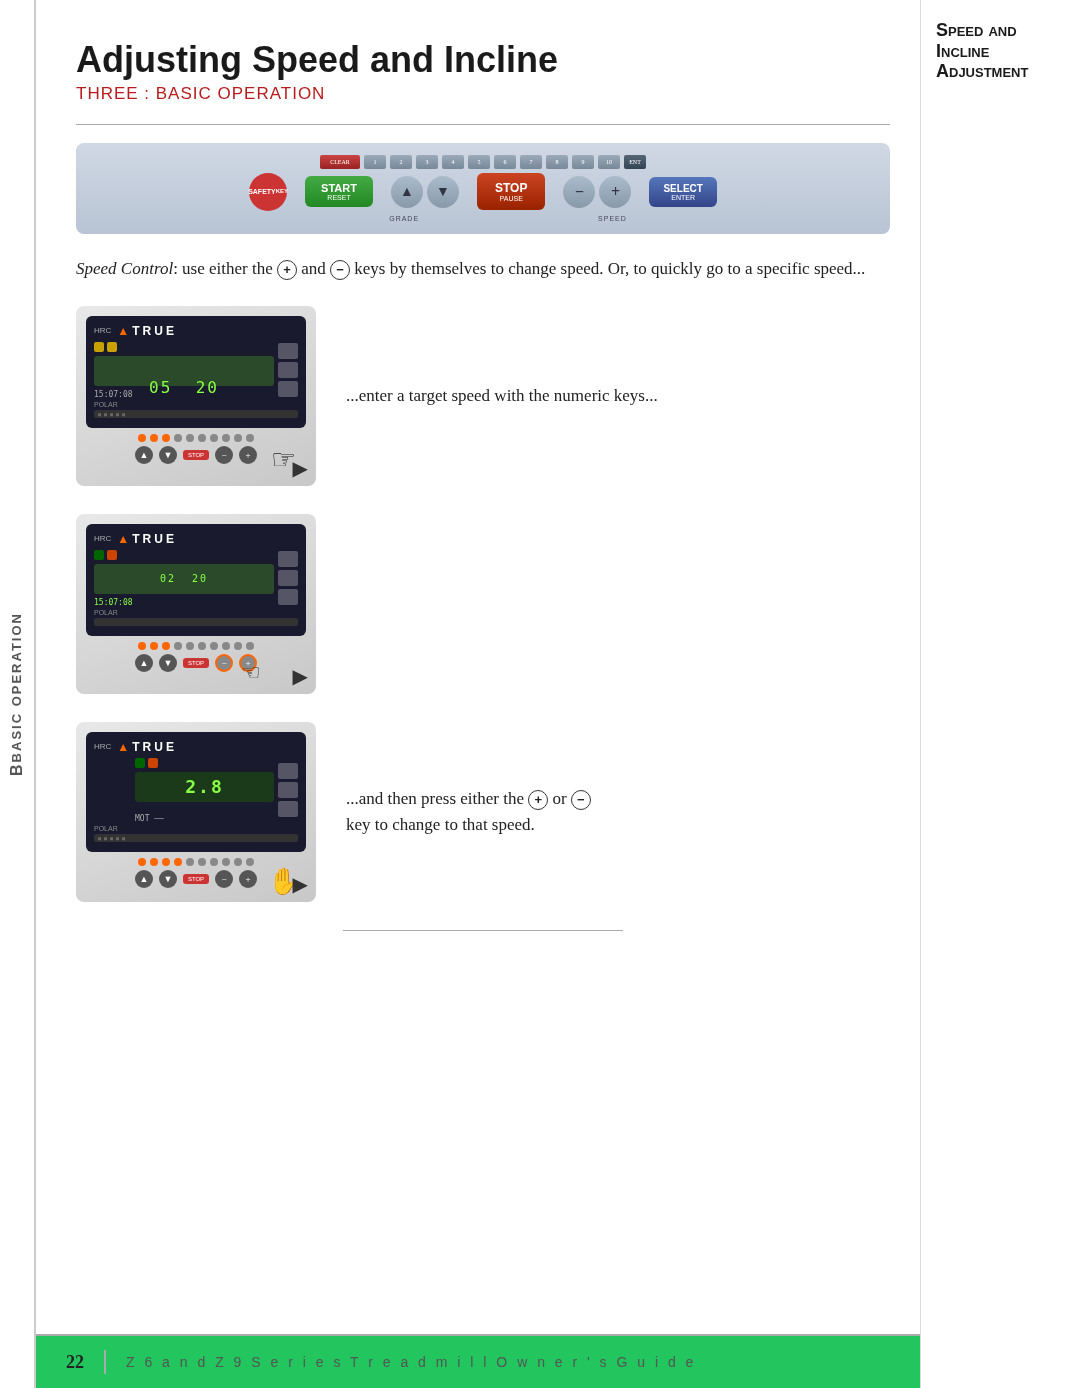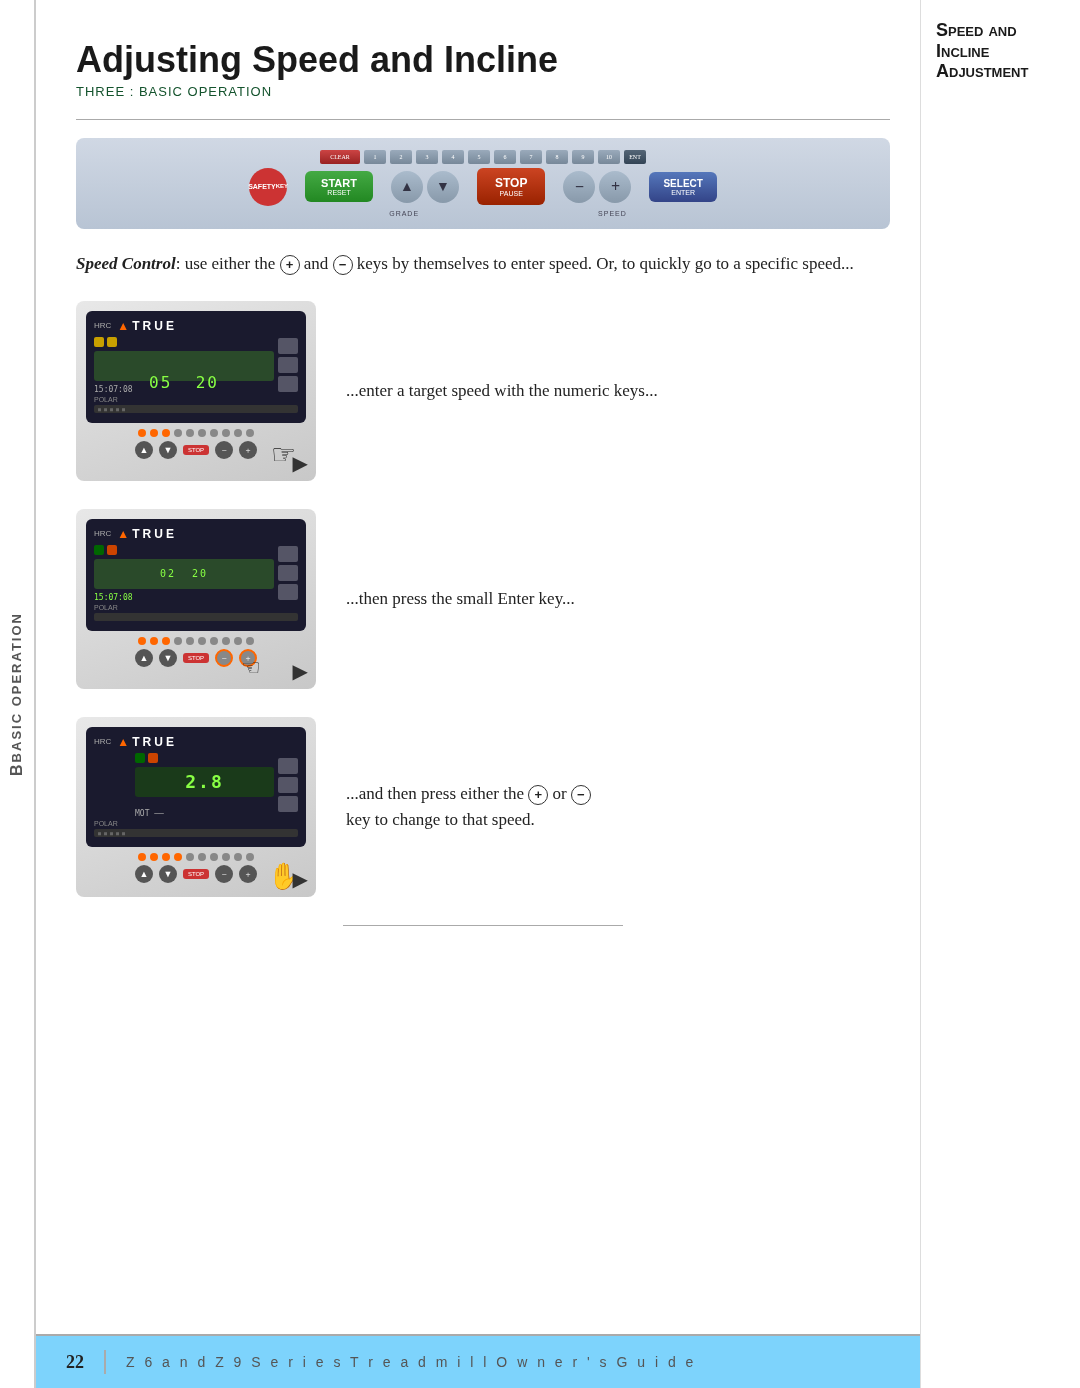--- a/index.html
+++ b/index.html
@@ -65,23 +65,23 @@
     .page-title {
       font-size: 36px;
       font-weight: 900;
       color: #1a1a1a;
       font-family: Arial, sans-serif;
       margin-bottom: 4px;
       line-height: 1.1;
     }
 
     .subtitle {
-      font-size: 13px;
-      font-family: Arial, sans-serif;
-      color: #14532d;
+      font-size: 17px;
+      font-family: Arial, sans-serif;
+      color: #b91c1c;
       letter-spacing: 1px;
       text-transform: uppercase;
       margin-bottom: 20px;
     }
 
     .subtitle .normal { font-variant: small-caps; }
 
     
     hr {
       border: none;
@@ -209,21 +209,21 @@
     }
 
     
     .description {
       font-size: 17px;
       line-height: 1.55;
       margin-bottom: 24px;
       font-family: Georgia, serif;
     }
 
-    .bold-italic { font-weight: bold; font-style: italic; }
+    .bold-italic { font-weight: normal; font-style: italic; }
 
     .key-symbol {
       display: inline-flex;
       align-items: center;
       justify-content: center;
       border: 1.5px solid #333;
       border-radius: 50%;
       width: 20px;
       height: 20px;
       font-size: 13px;
@@ -375,21 +375,21 @@
     
     .page-footer {
       position: absolute;
       bottom: 0;
       left: 0;
       right: 0;
       border-top: 2px solid #aaa;
       display: flex;
       align-items: center;
       padding: 14px 30px;
-      background: #7dd3fc;
+      background: #22c55e;
     }
 
     .footer-page-num {
       font-size: 18px;
       font-weight: bold;
       font-family: Georgia, serif;
       margin-right: 20px;
     }
 
     .footer-divider {
@@ -503,21 +503,21 @@
         <span style="margin-left:80px;">&nbsp;</span>
         <span style="margin-left:60px;">SPEED</span>
       </div>
     </div>
 
     <p class="description">
       <span class="bold-italic">Speed Control</span><span>: use either the</span>
       <span class="key-symbol">+</span>
       <span>and</span>
       <span class="key-symbol">−</span>
-      <span>keys by themselves to enter speed. Or, to quickly go to a specific speed...</span>
+      <span>keys by themselves to change speed. Or, to quickly go to a specific speed...</span>
     </p>
 
     <div class="image-text-row reverse">
 
       <div class="row-text">
         <span>...enter a target speed with the numeric keys...</span>
       </div>
 
       <div class="device-image">
         <div style="width:100%;position:relative;">
@@ -629,23 +629,20 @@
             <div class="dev-btn-round">▼</div>
             <div class="dev-btn-stop">STOP</div>
             <div class="dev-btn-round" style="background:#888;border:2px solid #ff6600;">−</div>
             <div class="dev-btn-round" style="background:#888;border:2px solid #ff6600;">+</div>
           </div>
         </div>
         <div class="device-hand" style="bottom:8px;right:55px;font-size:22px;transform:scaleX(-1);">☞</div>
         <div class="device-arrow-corner">▶</div>
       </div>
 
-      <div class="row-text">
-        <span>...then press the small Enter key...</span>
-      </div>
     </div>
 
     <div class="image-text-row reverse">
 
       <div class="row-text">
         <span>...and then press either the</span>
         <span class="key-symbol">+</span>
         <span>or</span>
         <span class="key-symbol">−</span>
         <br>

